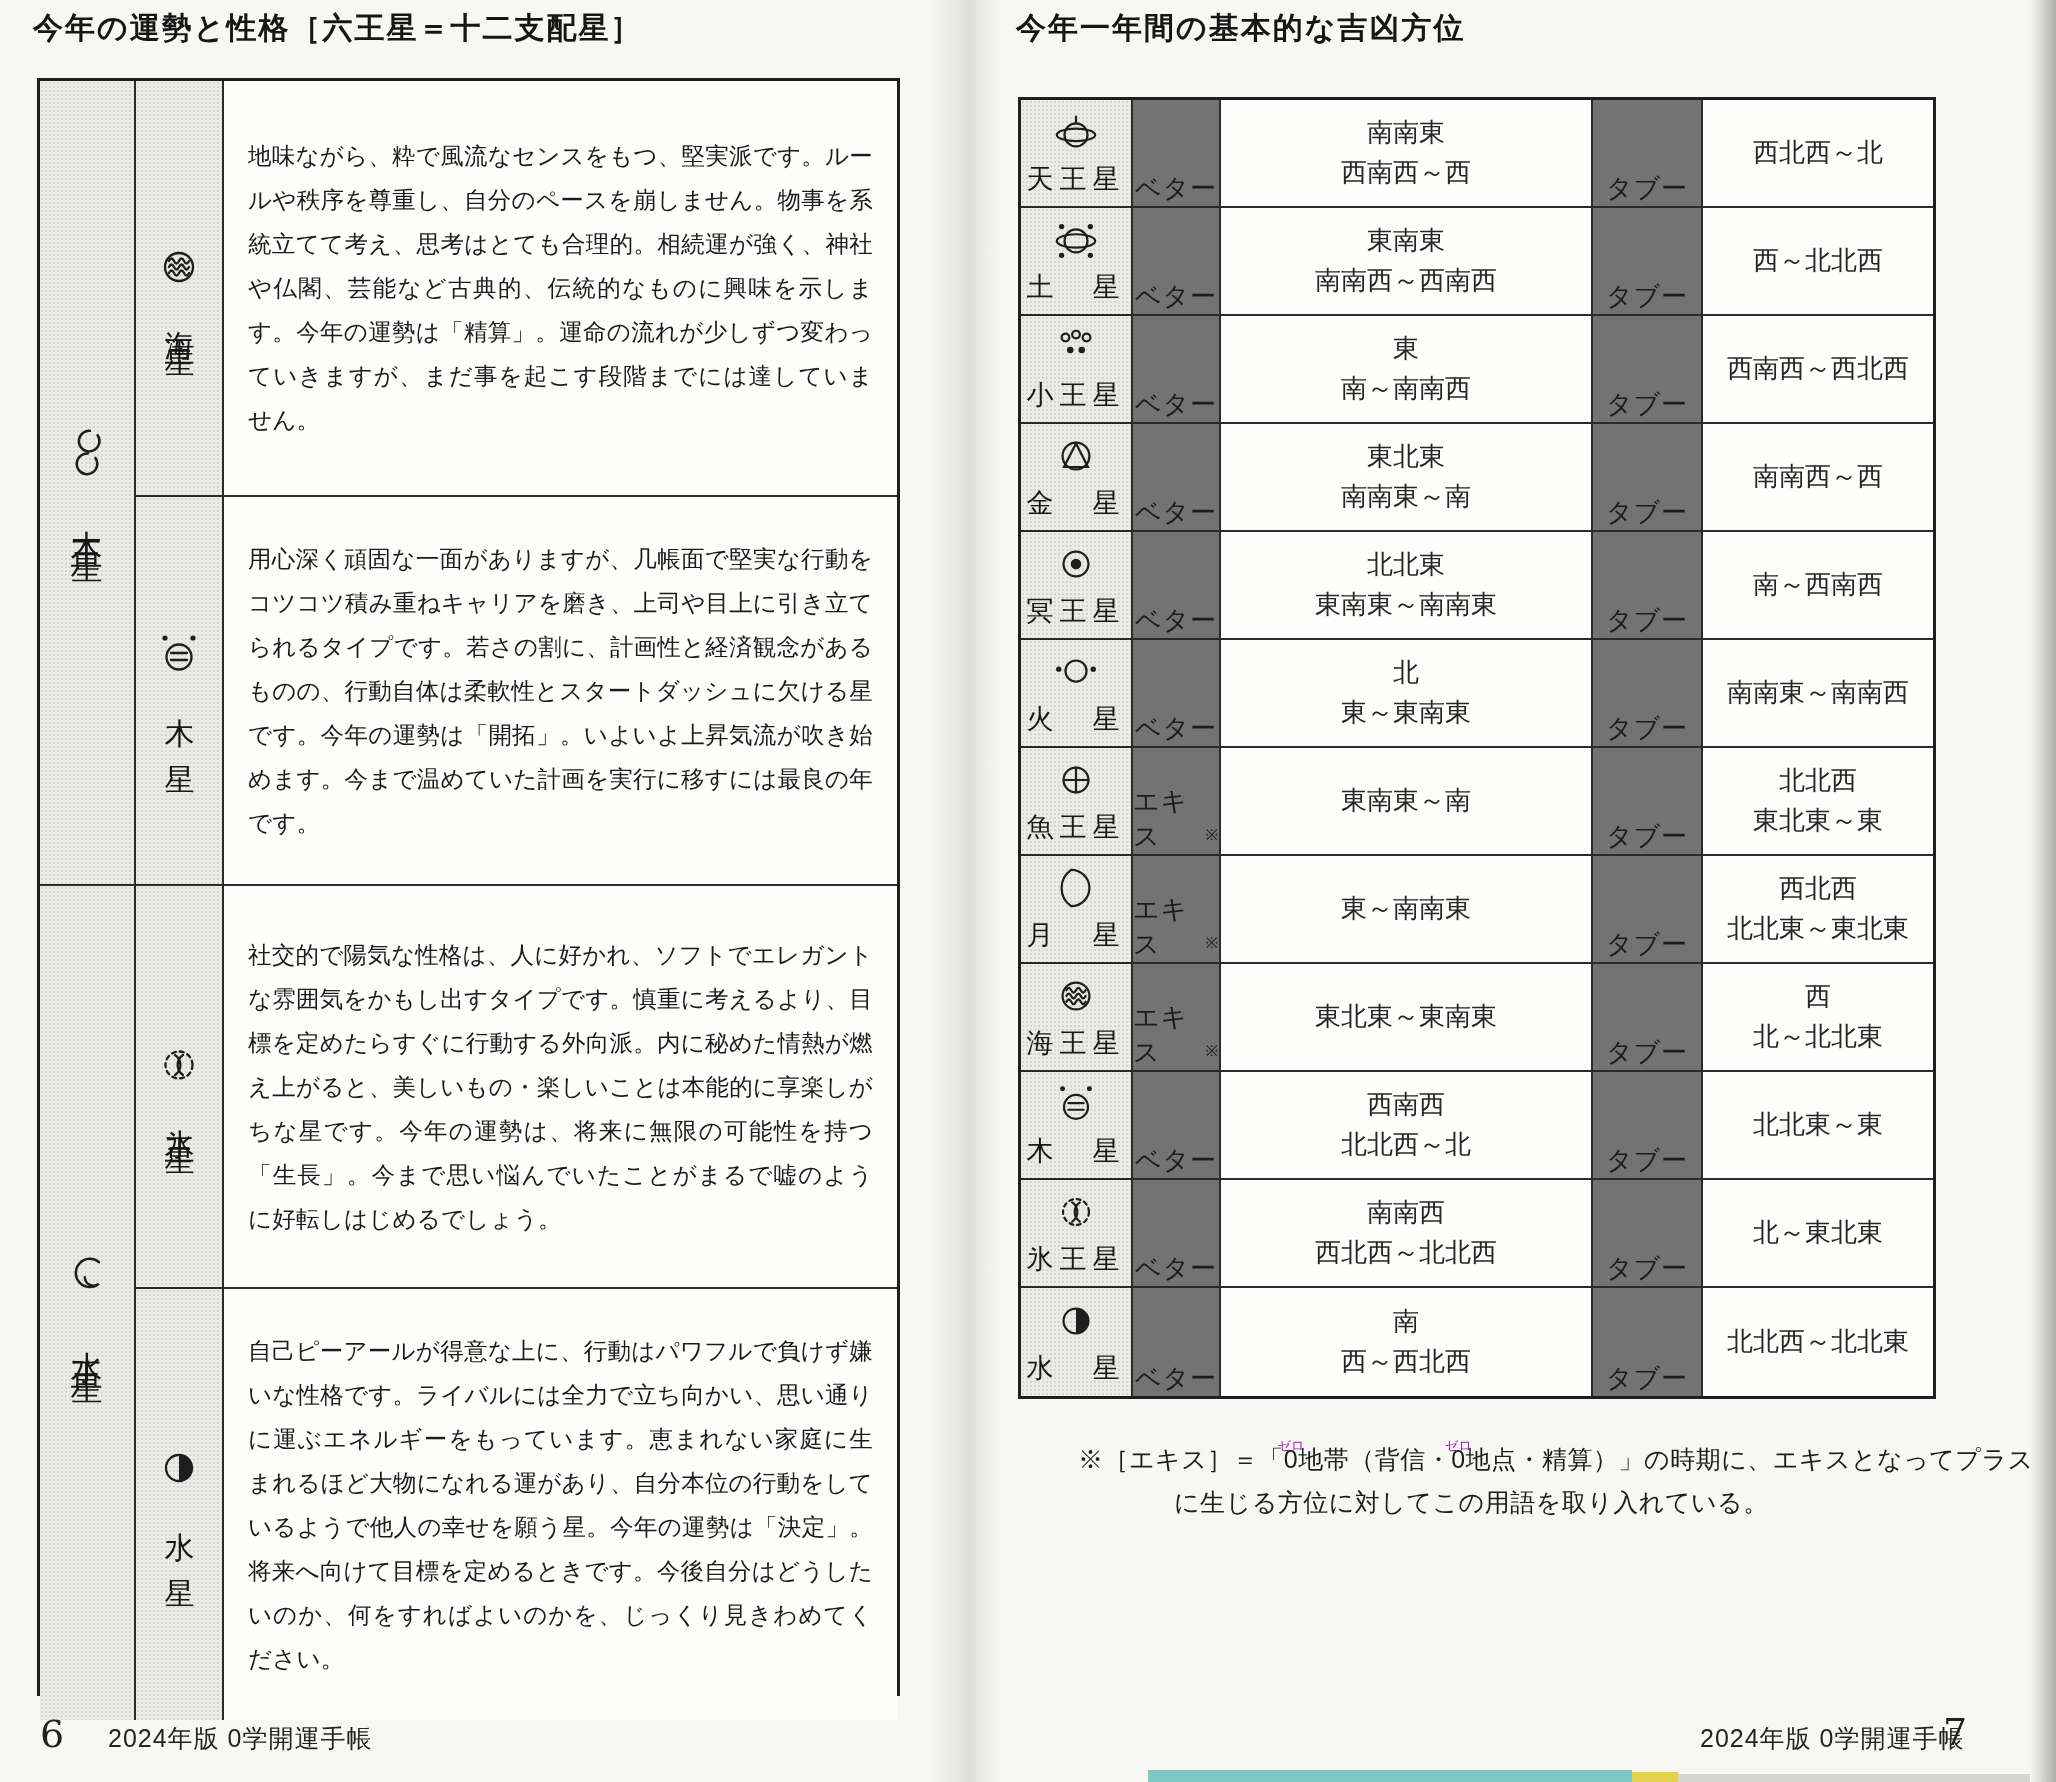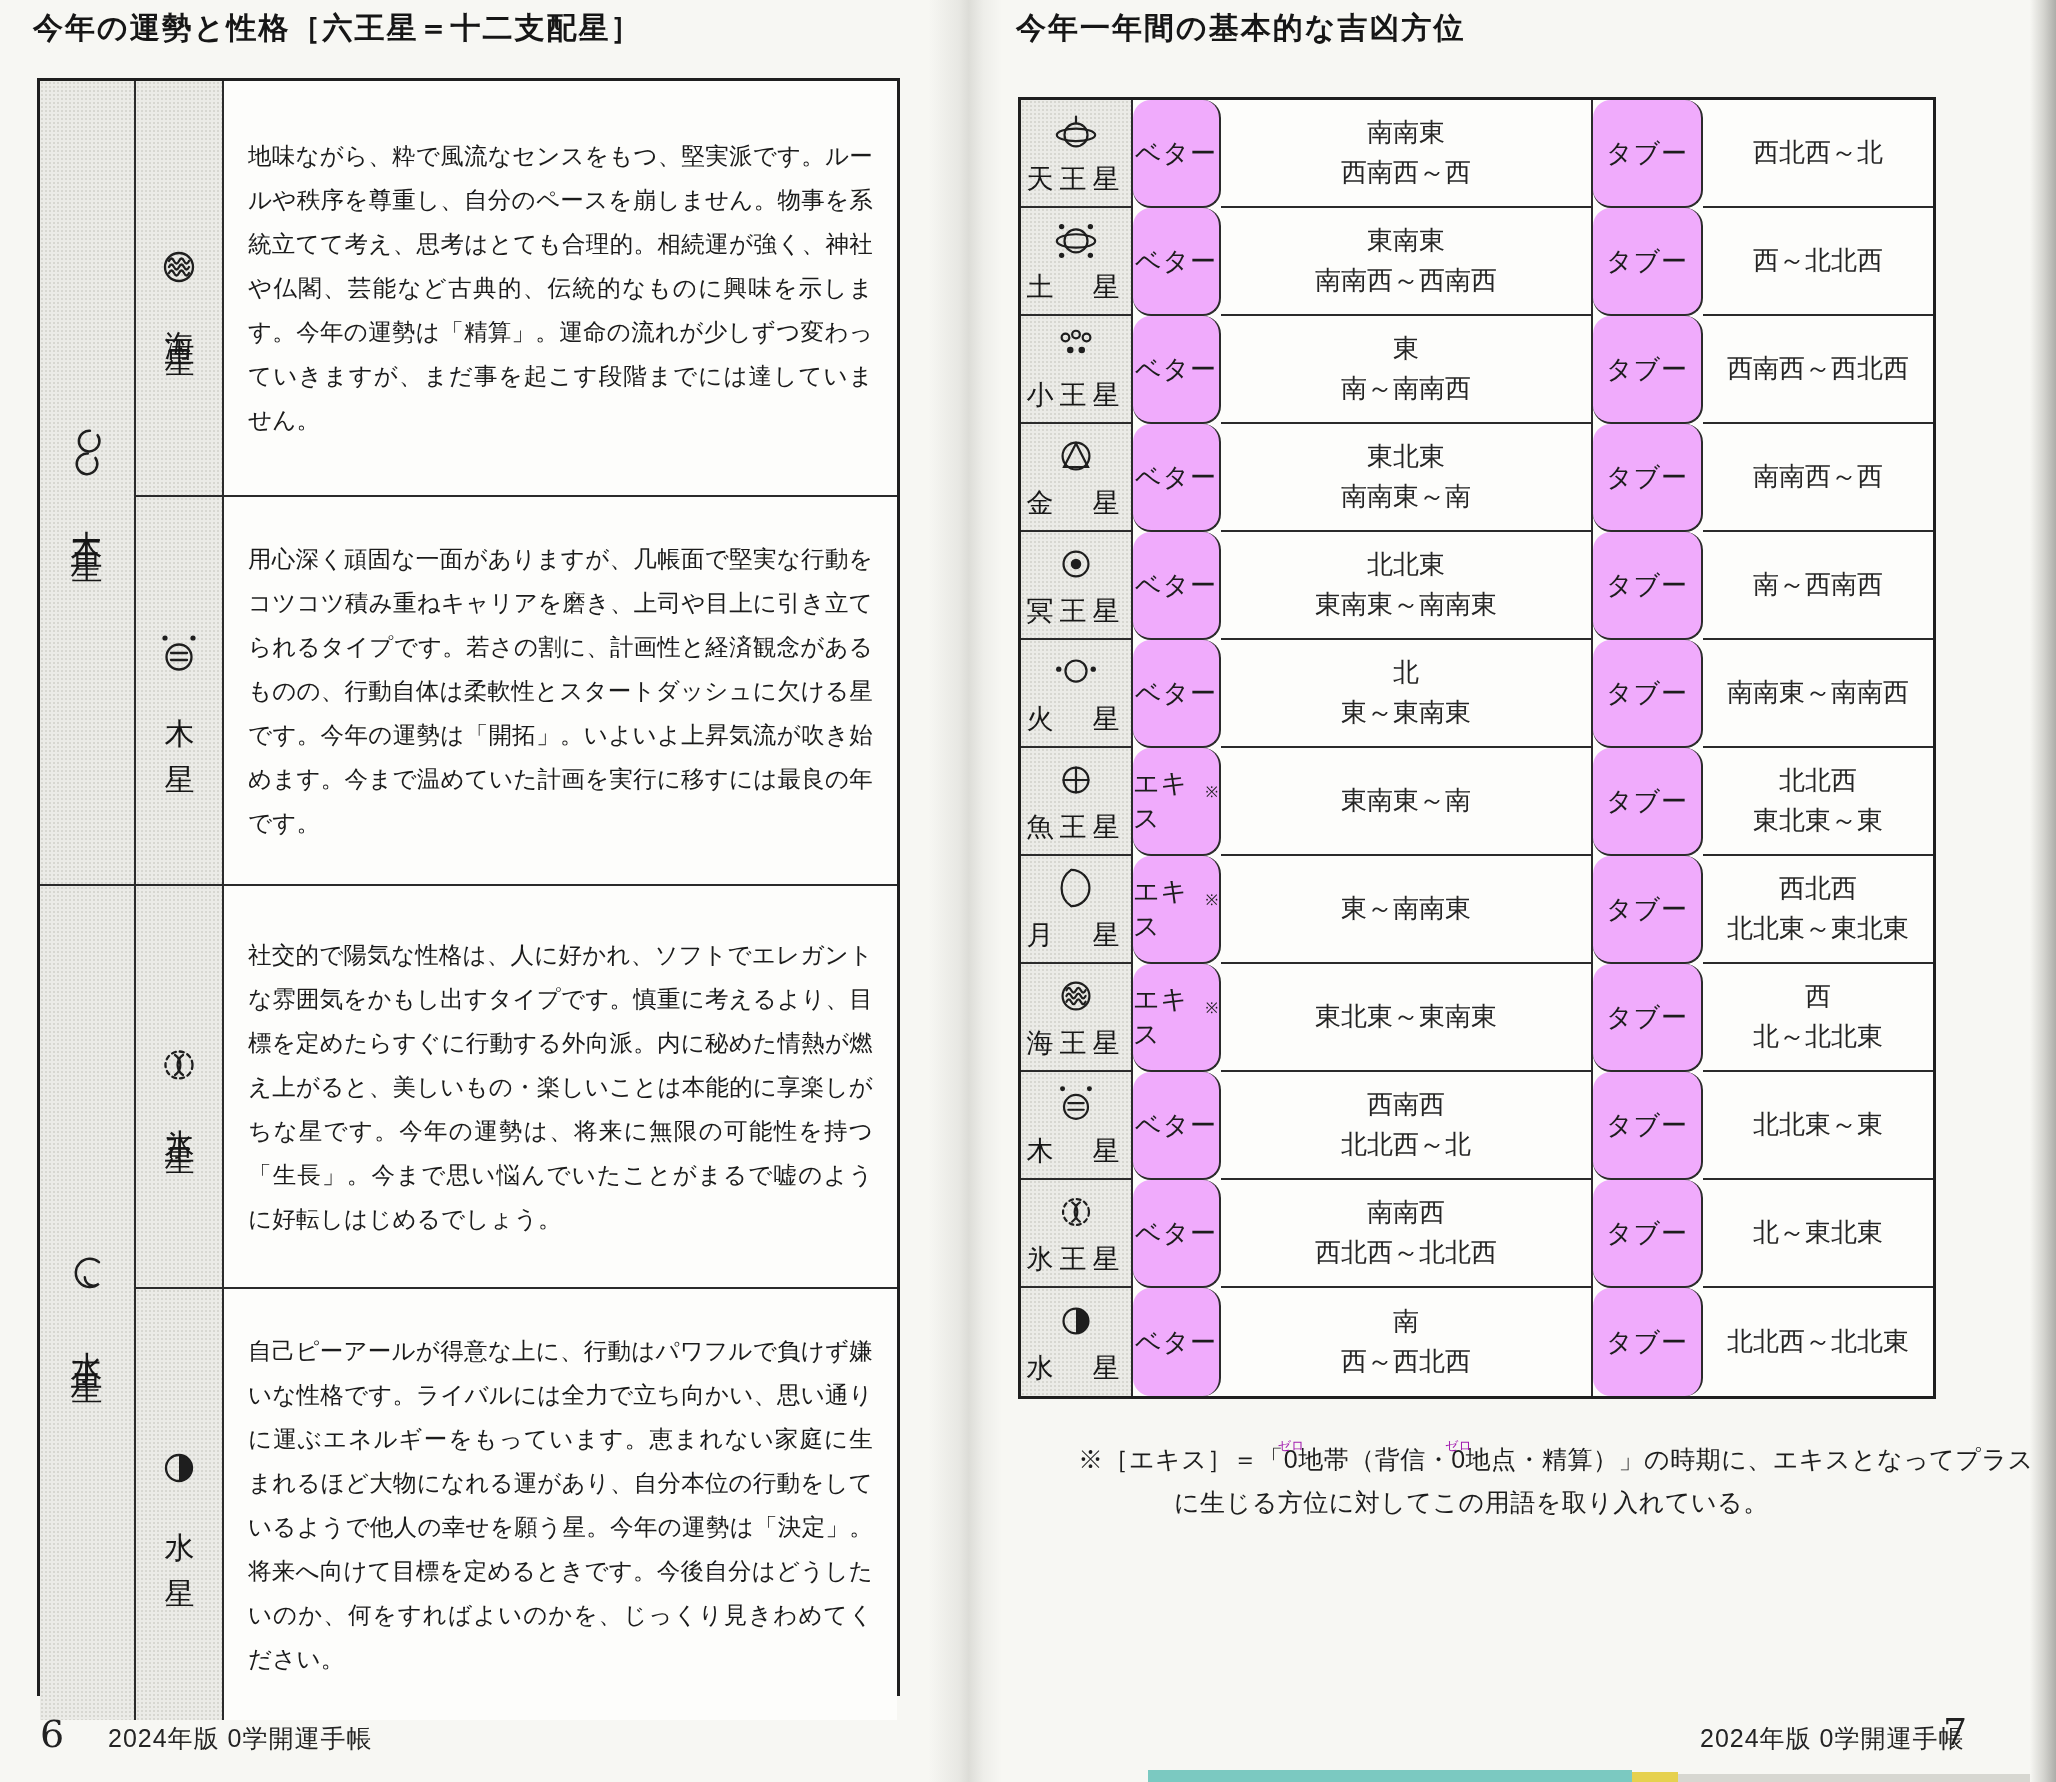--- a/index.html
+++ b/index.html
@@ -40,21 +40,21 @@
 
   
   .right-table{
     position:absolute;left:1018px;top:97px;width:912px;height:1296px;
     border:3px solid #1f1f1f;background:#fdfdfb;
     display:grid;grid-template-columns:112px 88px 372px 110px 1fr;
     grid-template-rows:repeat(12,1fr);
   }
   .rstar{display:flex;flex-direction:column;align-items:center;justify-content:center;gap:6px;}
   .rstar .sname{font-size:27px;letter-spacing:6px;white-space:nowrap;color:#171717;}
-  .luck-cell,.taboo-cell{display:flex;align-items:center;justify-content:center;font-size:26px;letter-spacing:1px;background:#f0abfc;border-radius:18px;}
+  .luck-cell,.taboo-cell{display:flex;align-items:flex-end;justify-content:center;font-size:26px;letter-spacing:1px;background:#737373;}
   .luck-cell .note{font-size:15px;position:relative;top:-10px;margin-left:2px;}
   .dir-cell{display:flex;flex-direction:column;align-items:center;justify-content:center;
     font-family:"Liberation Serif", serif;font-size:26px;line-height:40px;color:#252525;background:#fdfdfb;}
 
   
   .footnote{position:absolute;left:1078px;top:1438px;font-size:25px;line-height:43px;color:#1d1d1d;letter-spacing:0.5px;}
   .footnote .indent{margin-left:96px;}
   .rb{position:relative;display:inline-block;}
   .rb .rt{position:absolute;top:-14px;left:50%;transform:translateX(-50%);font-size:13px;letter-spacing:0;color:#a21caf;white-space:nowrap;}
 

